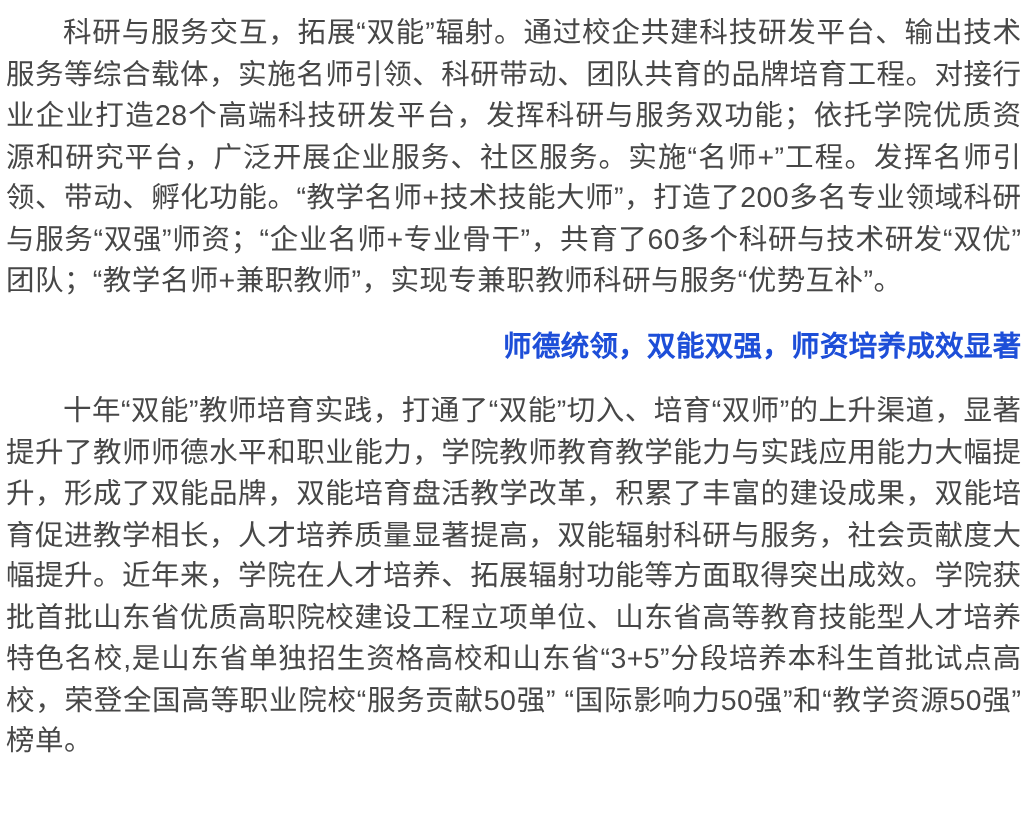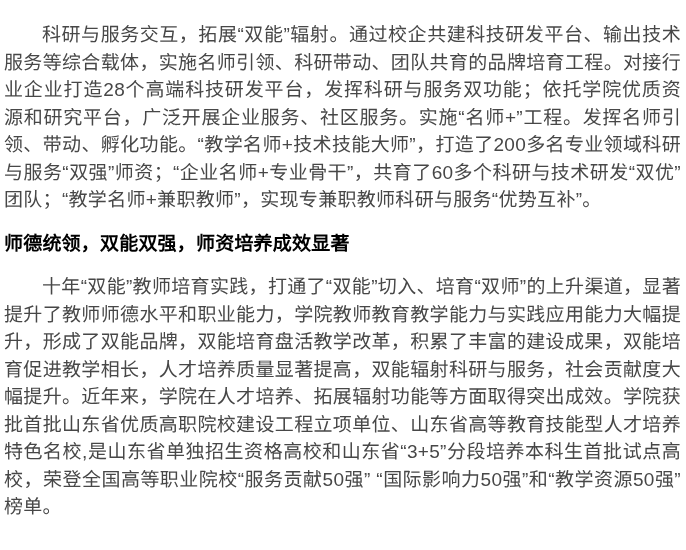--- a/index.html
+++ b/index.html
@@ -18,29 +18,29 @@
     width: 686px;
     padding: 9px 5px 0 4px;
     color: #474747;
     font-size: 19px;
     line-height: 27.5px;
     letter-spacing: 0.3px;
     text-align: justify;
     text-justify: inter-ideograph;
   }
   .article p {
-    margin: 12px 0 16px 0;
+    margin: 0 0 16px 0;
     text-indent: 2em;
     word-break: break-all;
   }
   .article p.section-heading {
     text-indent: 0;
-    text-align: left;
+    text-align: right;
     font-weight: bold;
-    color: #000000;
+    color: #1d4ed8;
     letter-spacing: 0.2px;
   }
 </style>
 </head>
 <body>
 
 <div class="article">
   <p>科研与服务交互，拓展“双能”辐射。通过校企共建科技研发平台、输出技术服务等综合载体，实施名师引领、科研带动、团队共育的品牌培育工程。对接行业企业打造28个高端科技研发平台，发挥科研与服务双功能；依托学院优质资源和研究平台，广泛开展企业服务、社区服务。实施“名师+”工程。发挥名师引领、带动、孵化功能。“教学名师+技术技能大师”，打造了200多名专业领域科研与服务“双强”师资；“企业名师+专业骨干”，共育了60多个科研与技术研发“双优”团队；“教学名师+兼职教师”，实现专兼职教师科研与服务“优势互补”。</p>
   <p class="section-heading">师德统领，双能双强，师资培养成效显著</p>
   <p>十年“双能”教师培育实践，打通了“双能”切入、培育“双师”的上升渠道，显著提升了教师师德水平和职业能力，学院教师教育教学能力与实践应用能力大幅提升，形成了双能品牌，双能培育盘活教学改革，积累了丰富的建设成果，双能培育促进教学相长，人才培养质量显著提高，双能辐射科研与服务，社会贡献度大幅提升。近年来，学院在人才培养、拓展辐射功能等方面取得突出成效。学院获批首批山东省优质高职院校建设工程立项单位、山东省高等教育技能型人才培养特色名校,是山东省单独招生资格高校和山东省“3+5”分段培养本科生首批试点高校，荣登全国高等职业院校“服务贡献50强” “国际影响力50强”和“教学资源50强”榜单。</p>

